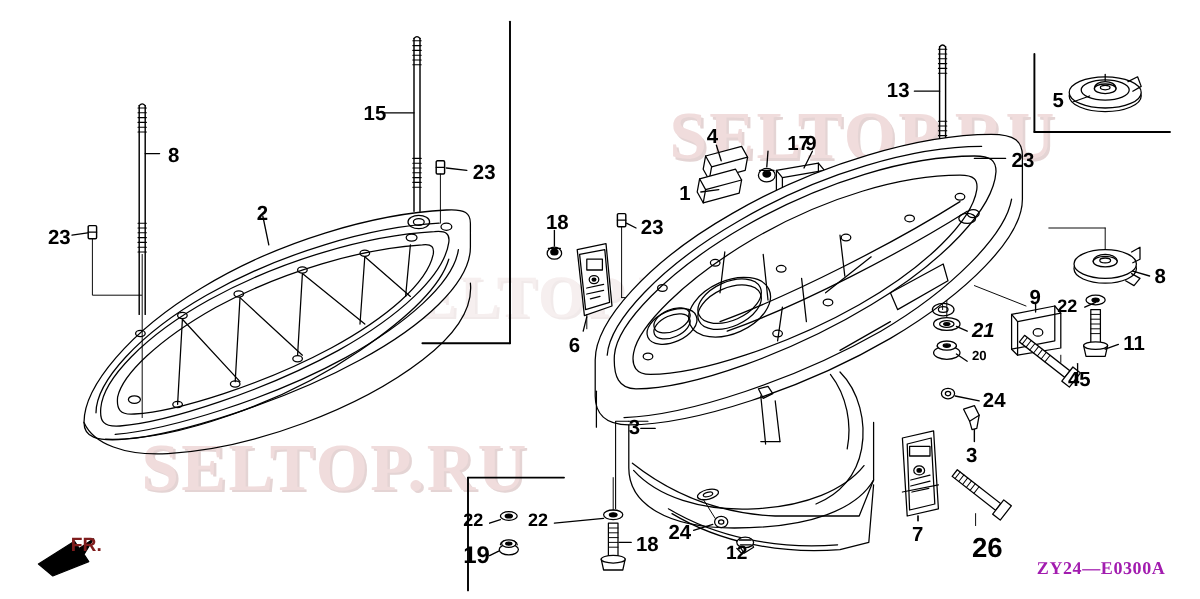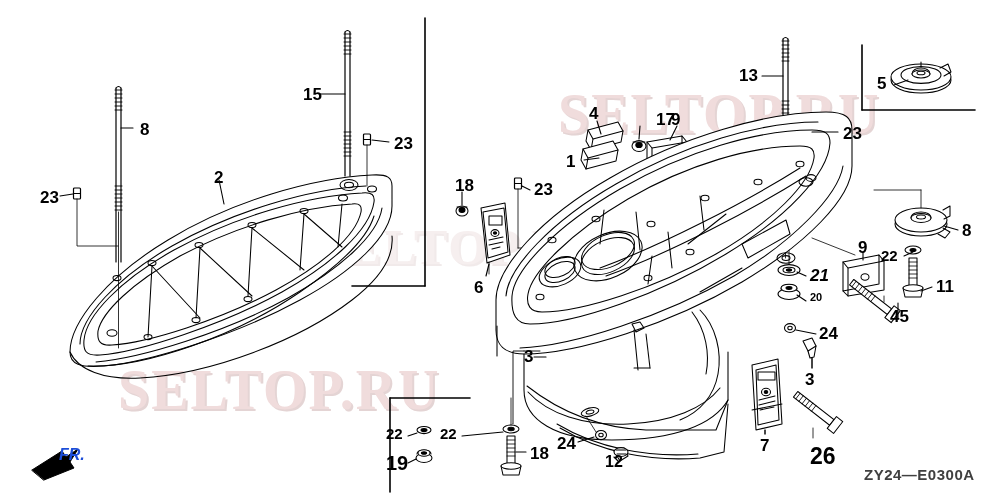--- a/index.html
+++ b/index.html
@@ -5,24 +5,24 @@
   html,body{margin:0;padding:0;background:#fff;}
   body{font-family:"Liberation Sans",sans-serif;}
   #page{position:relative;width:1000px;height:499px;background:#ffffff;overflow:hidden;}
   #svgroot{position:absolute;left:0;top:0;width:1000px;height:499px;}
   .wm{position:absolute;font-family:"Liberation Serif",serif;font-weight:700;
       letter-spacing:2px;white-space:nowrap;user-select:none;pointer-events:none;}
   .wm-a{color:#f0dcdc;text-shadow:2px 2px 0 #e4d4d4;}
   .wm-b{color:#efe2e2;text-shadow:2px 2px 0 #e6dada;}
   .lbl{position:absolute;font-family:"Liberation Sans",sans-serif;font-weight:700;
        color:#000;white-space:nowrap;}
-  .code{position:absolute;font-family:Liberation Sans, sans-serif;font-weight:700;
-        color:#404040;white-space:nowrap;}
+  .code{position:absolute;font-family:Liberation Serif, serif;font-weight:700;
+        color:#a21caf;white-space:nowrap;}
   .frtxt{position:absolute;font-family:"Liberation Sans",sans-serif;font-weight:700;
-         font-style:italic;color:#1d4ed8;white-space:nowrap;}
+         color:#7f1d1d;white-space:nowrap;}
 </style>
 </head>
 <body>
 
 <div id="page">
 
   <div class="wm wm-a" style="left:558px;top:82px;font-size:56px;">SELTOP.RU</div>
   <div class="wm wm-b" style="left:318px;top:218px;font-size:50px;opacity:.55;">SELTOP.RU</div>
   <div class="wm wm-a" style="left:118px;top:358px;font-size:56px;">SELTOP.RU</div>
 

